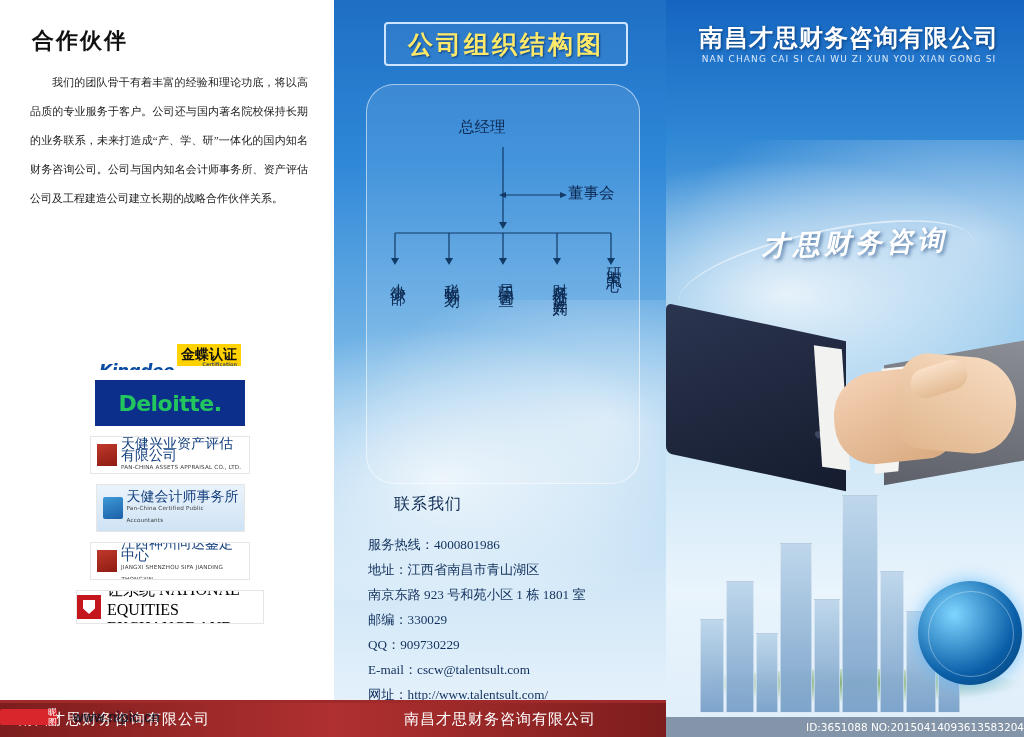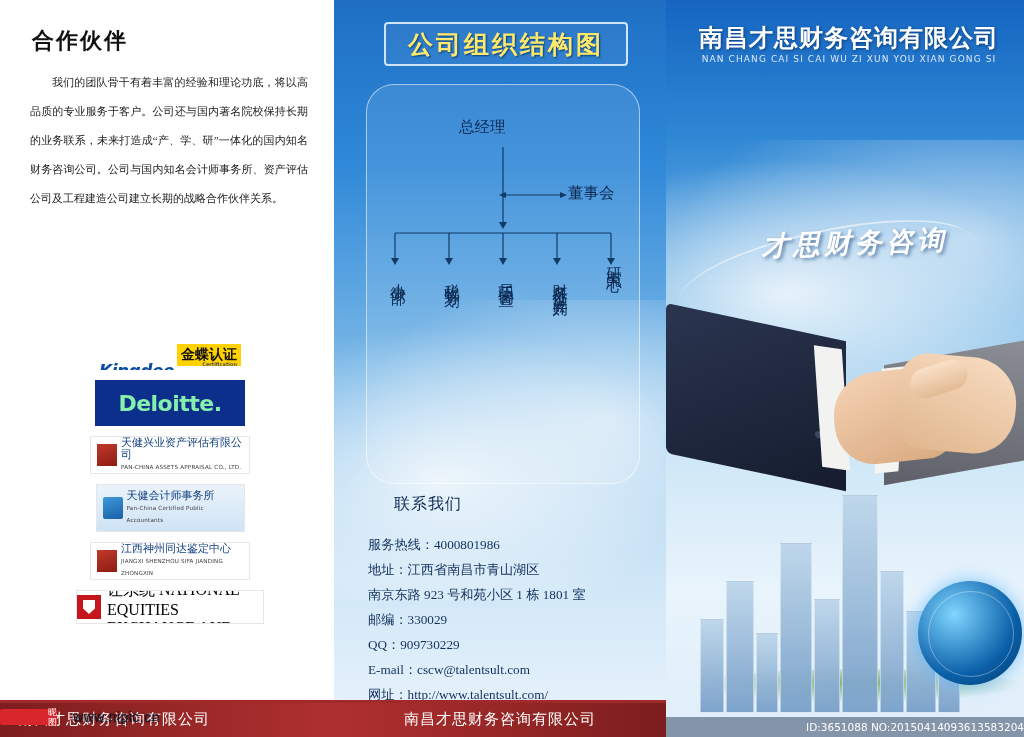--- a/index.html
+++ b/index.html
@@ -93,37 +93,37 @@
     position: absolute;
     right: 4px; bottom: -1px;
     font-size: 5px;
     color: #555;
     font-family: "DejaVu Sans", sans-serif;
   }
   .logo-deloitte {
     width: 150px; height: 46px;
     background: #0b2f8a;
     border: none;
-    color: #86efac;
+    color: #22c55e;
     font-family: "DejaVu Sans", sans-serif;
     font-weight: bold;
     font-size: 22px;
     letter-spacing: -0.5px;
   }
   .logo-generic {
     width: 160px; height: 38px;
     font-size: 9px;
     color: #1a3e7a;
     line-height: 12px;
     text-align: left;
     padding: 3px 4px 3px 30px;
     justify-content: flex-start;
   }
   .logo-generic .cn {
-    font-size: 11px;
+    font-size: 14px;
     color: #14407f;
     display: block;
     font-family: "DejaVu Sans", sans-serif;
   }
   .logo-generic .en {
     font-size: 5.6px;
     color: #3a3a3a;
     display: block;
     letter-spacing: 0.2px;
     font-family: "DejaVu Sans", sans-serif;

